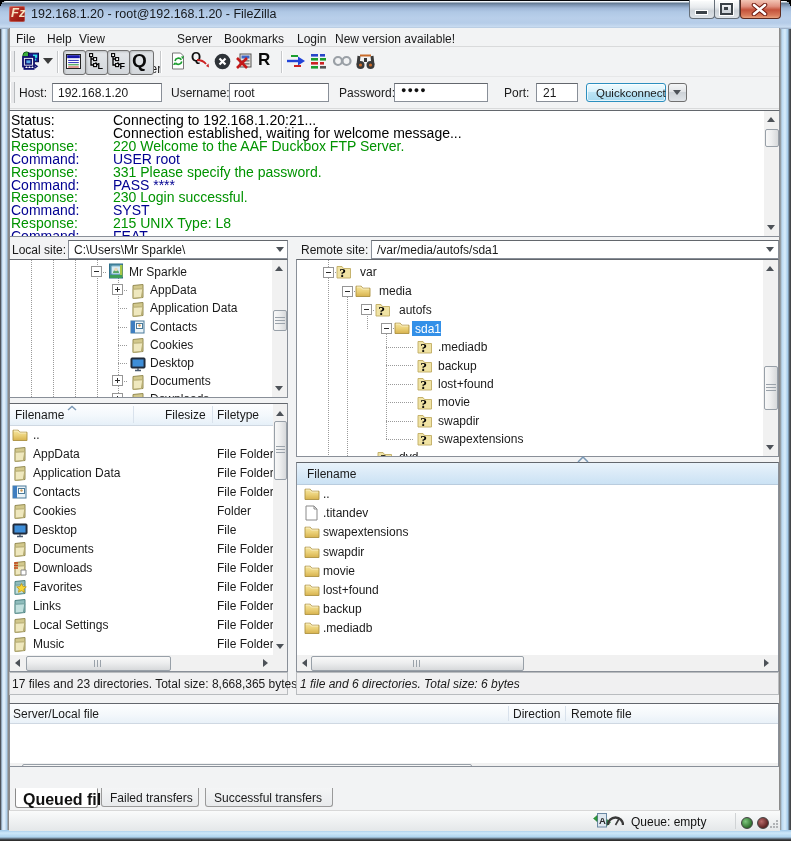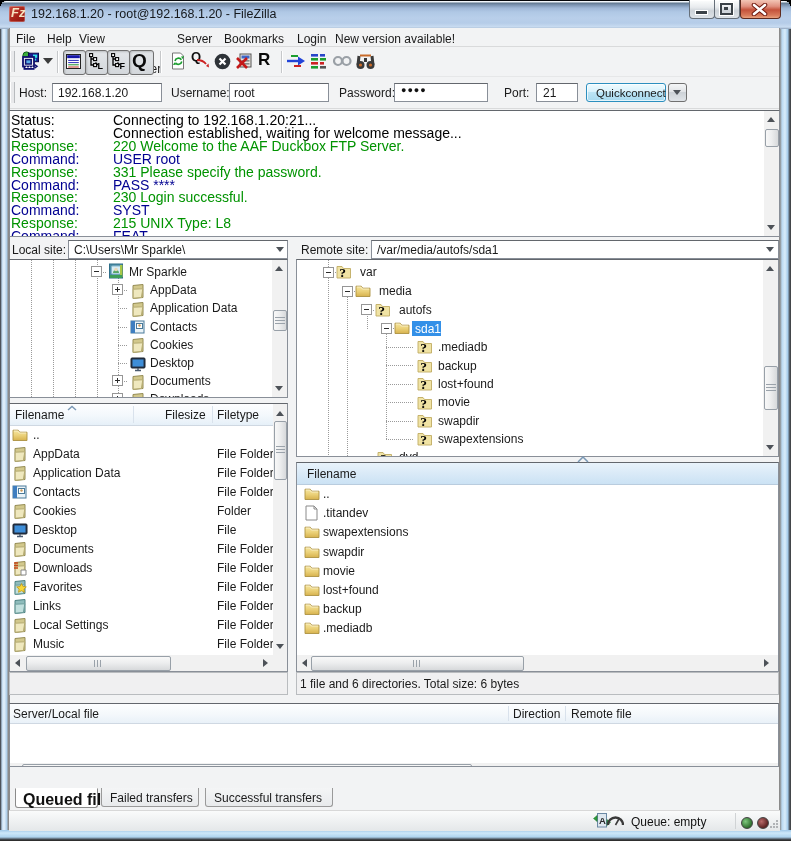--- a/index.html
+++ b/index.html
@@ -502,20 +502,21 @@
     </div>
     <div class="sb-track" style="position:absolute;left:0;top:251px;width:277px;height:16px">
       <div class="arr-l" style="position:absolute;left:5px;top:4px"></div>
       <div class="thumbh" style="position:absolute;left:16px;top:1px;width:143px;height:13px">
           <i style="position:absolute;left:50%;top:3px;margin-left:-5px;width:9px;height:7px;background:repeating-linear-gradient(90deg,#9AA2AA 0 1px,rgba(0,0,0,0) 1px 3px)"></i>
         </div>
       <div class="arr-r" style="position:absolute;left:253px;top:4px"></div>
     </div>
   </div>
   <div class="ab" style="left:9px;top:672px;width:279px;height:23px;background:#F0F0F1;border:1px solid #B9BCBF;box-sizing:border-box"></div>
+  <div class="ab t12" style="left:12px;top:677px;">17 files and 23 directories. Total size: 8,668,365 bytes</div>
 
   <div class="ab sunk" style="left:296px;top:462px;width:483px;height:210px;box-sizing:border-box;overflow:hidden" id="rlist">
     <div style="position:absolute;left:0;top:0;width:481px;height:21px;background:linear-gradient(180deg,#E9F3FB,#D8E9F7 55%,#CBE2F4);border-bottom:1px solid #B9CCDE">
       <div class="t12" style="position:absolute;left:10px;top:4px">Filename</div>
     </div>
     <div id="rrows">
       <svg style="position:absolute;left:7px;top:23.0px" width="16" height="16">
           <use href="#fold"></use>
         </svg>
       <div class="t12" style="position:absolute;left:26px;top:24.0px">..</div>
@@ -550,21 +551,21 @@
     </div>
     <div class="sb-track" style="position:absolute;left:0;top:192px;width:481px;height:16px">
       <div class="arr-l" style="position:absolute;left:5px;top:4px"></div>
       <div class="thumbh" style="position:absolute;left:14px;top:1px;width:211px;height:13px">
           <i style="position:absolute;left:50%;top:3px;margin-left:-5px;width:9px;height:7px;background:repeating-linear-gradient(90deg,#9AA2AA 0 1px,rgba(0,0,0,0) 1px 3px)"></i>
         </div>
       <div class="arr-r" style="position:absolute;left:467px;top:4px"></div>
     </div>
   </div>
   <div class="ab" style="left:296px;top:672px;width:483px;height:23px;background:#F0F0F1;border:1px solid #B9BCBF;box-sizing:border-box"></div>
-  <div class="ab t12" style="left:300px;top:677px;">1 file and 6 directories. Total size: 6 bytes</div>
+  <div class="ab t12" style="left:300px;top:677px;font-style:italic;">1 file and 6 directories. Total size: 6 bytes</div>
 
   <svg class="ab" style="left:576px;top:456px" width="14" height="7">
       <path d="M2 6 L7 1 L12 6" fill="none" stroke="#7A98B5" stroke-width="1.5"></path>
     </svg>
 
   <div class="ab sunk" style="left:9px;top:703px;width:770px;height:64px;box-sizing:border-box;overflow:hidden" id="queue">
     <div style="position:absolute;left:0;top:0;width:768px;height:19px;background:linear-gradient(180deg,#FDFEFF,#F4F8FB 55%,#E9F1F8);border-bottom:1px solid #CFD8E2">
       <div style="position:absolute;left:498px;top:2px;width:1px;height:15px;background:#D9E2EC"></div>
       <div style="position:absolute;left:555px;top:2px;width:1px;height:15px;background:#D9E2EC"></div>
       <div class="t12" style="position:absolute;left:3px;top:3px">Server/Local file</div>

